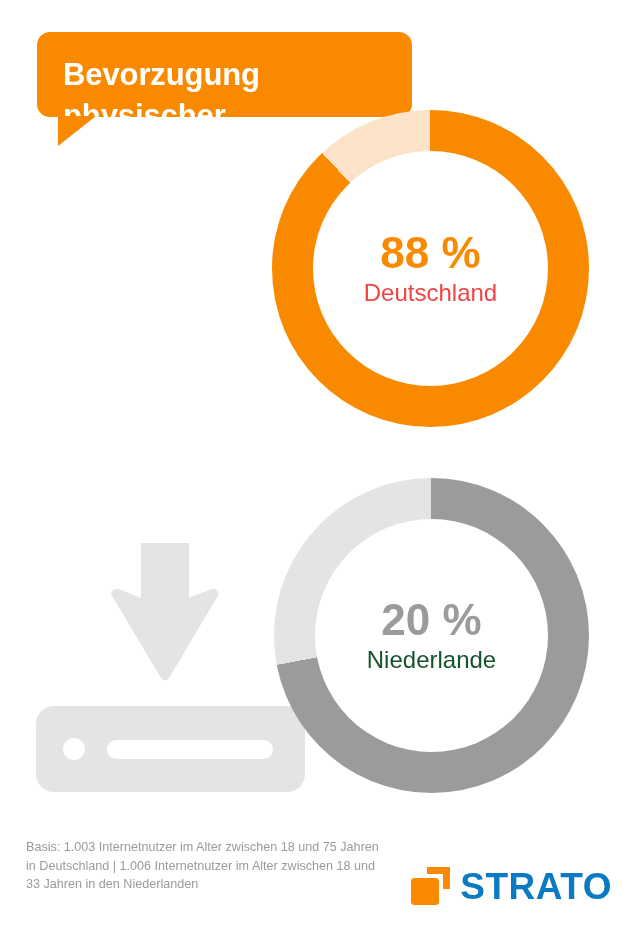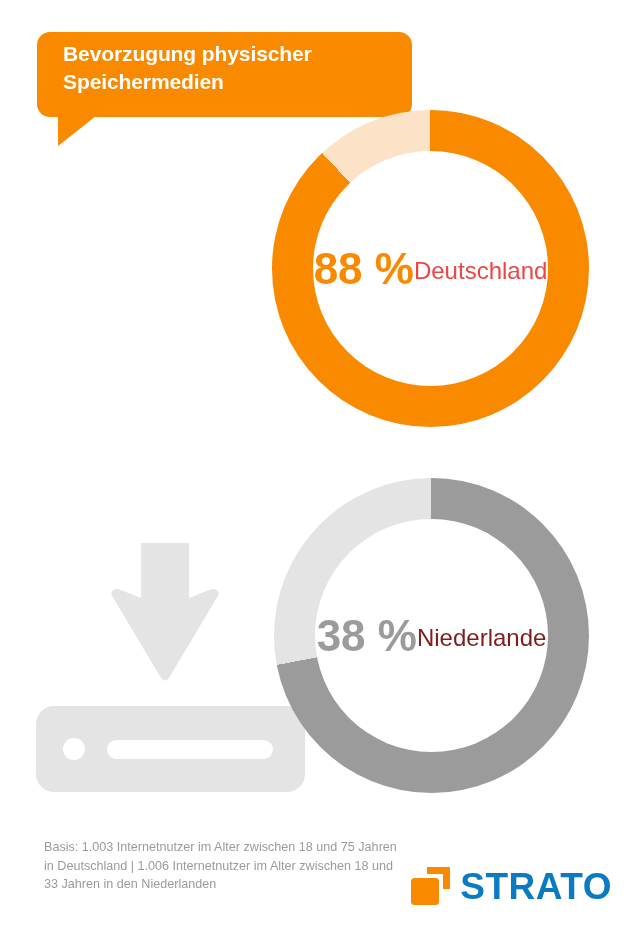--- a/index.html
+++ b/index.html
@@ -27,24 +27,24 @@
     top: 32px;
     width: 375px;
     height: 85px;
     background: var(--orange, #F98A00);
     border-radius: 13px;
     box-sizing: border-box;
   }
   .bubble-text {
     position: absolute;
     left: 26px;
-    top: 8px;
+    top: 23px;
     width: 335px;
     color: #ffffff;
-    font-size: 21px;
+    font-size: 31px;
     font-weight: bold;
     line-height: 1.31;
     letter-spacing: -0.1px;
   }
   .bubble-tail {
     position: absolute;
     left: 58px;
     top: 116px;
     width: 0;
     height: 0;
@@ -56,20 +56,21 @@
   
   .donut {
     position: absolute;
     border-radius: 50%;
   }
   .donut .hole {
     position: absolute;
     border-radius: 50%;
     background: #ffffff;
     display: flex;
+    flex-direction: column;
     align-items: center;
     justify-content: center;
   }
   .donut-pct {
     font-size: 44px;
     font-weight: bold;
     line-height: 1;
     letter-spacing: 0px;
   }
   .donut-label {
@@ -110,36 +111,36 @@
         #9B9B9B 0turn 0.72turn,
         #E4E4E4 0.72turn 1turn);
   }
   #donut-nl .hole {
     left: 41px;
     top: 41px;
     width: 233px;
     height: 233px;
   }
   #donut-nl .donut-pct { color: #9B9B9B; }
-  #donut-nl .donut-label { color: #7f1d1d; }
+  #donut-nl .donut-label { color: #14532d; }
 
   
   #storage-icon {
     position: absolute;
     left: 33px;
     top: 520px;
     width: 275px;
     height: 275px;
     z-index: 0;
   }
 
   
   .footer-text {
     position: absolute;
-    left: 44px;
+    left: 26px;
     top: 838px;
     width: 380px;
     color: #9B9B9B;
     font-size: 12.6px;
     line-height: 1.48;
   }
   .footer-text .line { display: block; white-space: pre; }
 
   
   #strato-logo {
@@ -192,21 +193,21 @@
 
   <div class="donut" id="donut-de" style="background: conic-gradient(rgb(249, 138, 0) 0turn, rgb(249, 138, 0) 0.88turn, rgb(252, 227, 200) 0.88turn, rgb(252, 227, 200) 1turn);">
     <div class="hole">
       <div class="donut-pct">88 %</div>
       <div class="donut-label">Deutschland</div>
     </div>
   </div>
 
   <div class="donut" id="donut-nl" style="background: conic-gradient(rgb(155, 155, 155) 0turn, rgb(155, 155, 155) 0.72turn, rgb(228, 228, 228) 0.72turn, rgb(228, 228, 228) 1turn);">
     <div class="hole">
-      <div class="donut-pct">38 %</div>
+      <div class="donut-pct">20 %</div>
       <div class="donut-label">Niederlande</div>
     </div>
   </div>
 
   <div class="footer-text">
     <span class="line">Basis: 1.003 Internetnutzer im Alter zwischen 18 und 75 Jahren</span>
     <span class="line">in Deutschland | 1.006 Internetnutzer im Alter zwischen 18 und</span>
     <span class="line">33 Jahren in den Niederlanden</span>
   </div>
 

